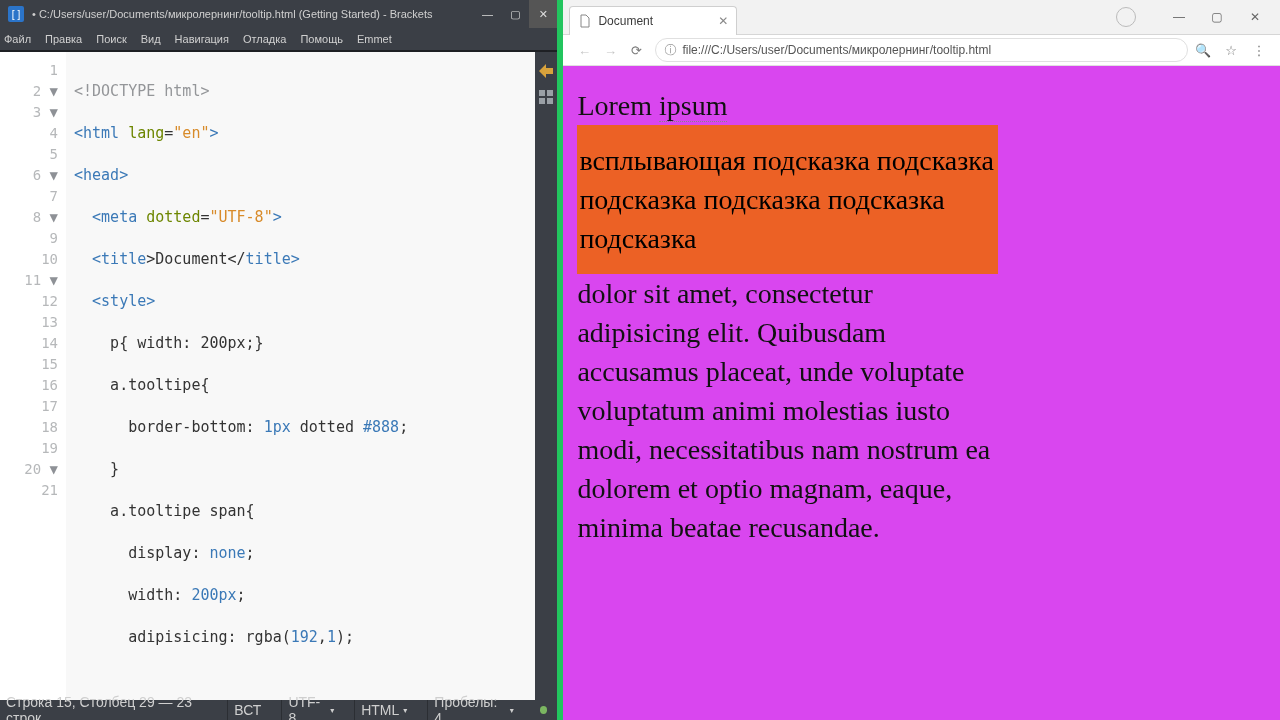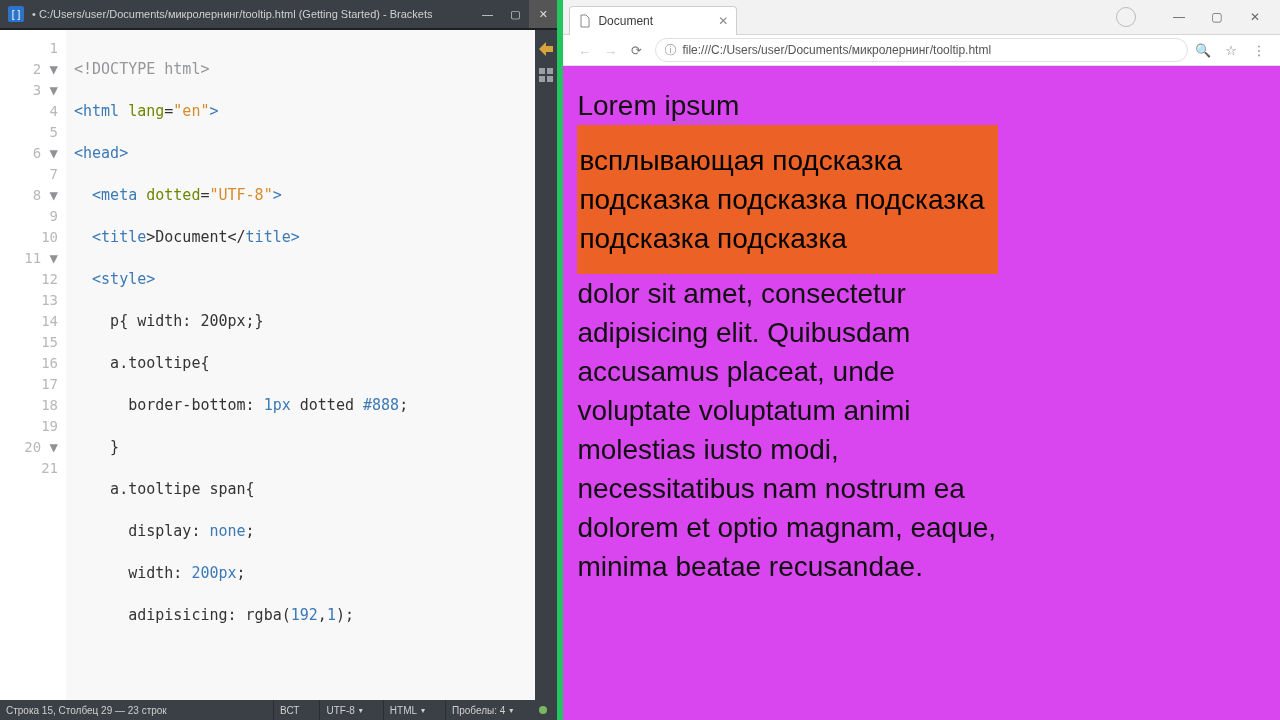--- a/index.html
+++ b/index.html
@@ -33,21 +33,21 @@
 
   
   .t-gray{color:#949699}
   .t-blue{color:#3b79b7}
   .t-attr{color:#6d8600}
   .t-str{color:#d88b2a}
   .t-prop{color:#333}
   .t-val{color:#3b79b7}
 
   
-  .sb{height:20px;background:#3b3f46;color:#cfcfcf;font-size:10px;display:flex;align-items:center;padding:0 6px;justify-content:space-between}
+  .sb{height:20px;background:#3b3f46;color:#cfcfcf;font-size:14px;display:flex;align-items:center;padding:0 6px;justify-content:space-between}
   .sb .sbr{display:flex;align-items:center;gap:14px}
   .sb .pill{padding:0 6px;border-left:1px solid #2b2e33;height:20px;display:flex;align-items:center}
   .sb .dd::after{content:"▾";margin-left:4px;font-size:8px}
   .sb .dot{width:8px;height:8px;border-radius:50%;background:#7bb661;margin-left:6px;margin-right:4px}
 
   
   .btabbar{height:34px;background:#f2f2f2;border-bottom:1px solid #d6d6d6;display:flex;align-items:flex-end;padding:0 6px;position:relative}
   .btab{height:28px;background:#fff;border:1px solid #cfcfcf;border-bottom:none;border-radius:4px 4px 0 0;display:flex;align-items:center;padding:0 8px;font-size:12px;color:#3b3b3b;width:150px;margin-bottom:-1px}
   .btab .fico{width:14px;height:14px;margin-right:6px}
   .btab .bx{margin-left:auto;color:#888;font-size:12px}
@@ -55,39 +55,49 @@
   .bwin .usr{width:18px;height:18px;border:1px solid #bbb;border-radius:50%;margin-right:24px}
   .bwin .wb{width:38px;height:28px;display:flex;align-items:center;justify-content:center;color:#666;font-size:12px}
 
   .btool{height:30px;background:#fff;border-bottom:1px solid #e0e0e0;display:flex;align-items:center;padding:0 8px;font-size:13px}
   .btool .navb{width:26px;height:26px;display:flex;align-items:center;justify-content:center;color:#7a7a7a}
   .btool .navb.disabled{color:#c5c5c5}
   .btool .addr{flex:1;height:22px;border:1px solid #e0e0e0;border-radius:12px;display:flex;align-items:center;padding:0 8px;margin-left:6px;color:#555;font-size:12px}
   .btool .addr .info{color:#9a9a9a;margin-right:6px}
   .btool .rb{width:26px;height:26px;display:flex;align-items:center;justify-content:center;color:#7a7a7a;margin-left:2px}
 
-  .bpage{flex:1;overflow:auto;padding:20px 14px;font-family:Liberation Sans, sans-serif;font-size:28px;line-height:39px;color:#111}
+  .bpage{flex:1;overflow:auto;padding:20px 14px;font-family:Liberation Serif, serif;font-size:28px;line-height:39px;color:#111}
   .bpage .pwrap{width:420px}
   .bpage .ipsum{border-bottom:1px dotted #888}
   .bpage .tooltip{display:block;background:#ec6125;color:#000;width:417px;padding:16px 2px}
 
   svg{display:block}
 </style>
 </head>
 <body>
 
 <div class="split">
 
   <div class="left">
     <div class="tb">
       <div class="appicon">[ ]</div>
       <div class="title">• C:/Users/user/Documents/микролернинг/tooltip.html (Getting Started) - Brackets</div>
       <div class="wbtn">—</div>
       <div class="wbtn">▢</div>
       <div class="wbtn close">✕</div>
+    </div>
+    <div class="mnu">
+      <span>Файл</span>
+      <span>Правка</span>
+      <span>Поиск</span>
+      <span>Вид</span>
+      <span>Навигация</span>
+      <span>Отладка</span>
+      <span>Помощь</span>
+      <span>Emmet</span>
     </div>
     <div class="msep"></div>
 
     <div class="edwrap">
       <div class="gutter">
         <div class="gl">1</div>
         <div class="gl">2 <span class="arrow">▼</span></div>
         <div class="gl">3 <span class="arrow">▼</span></div>
         <div class="gl">4</div>
         <div class="gl">5</div>

